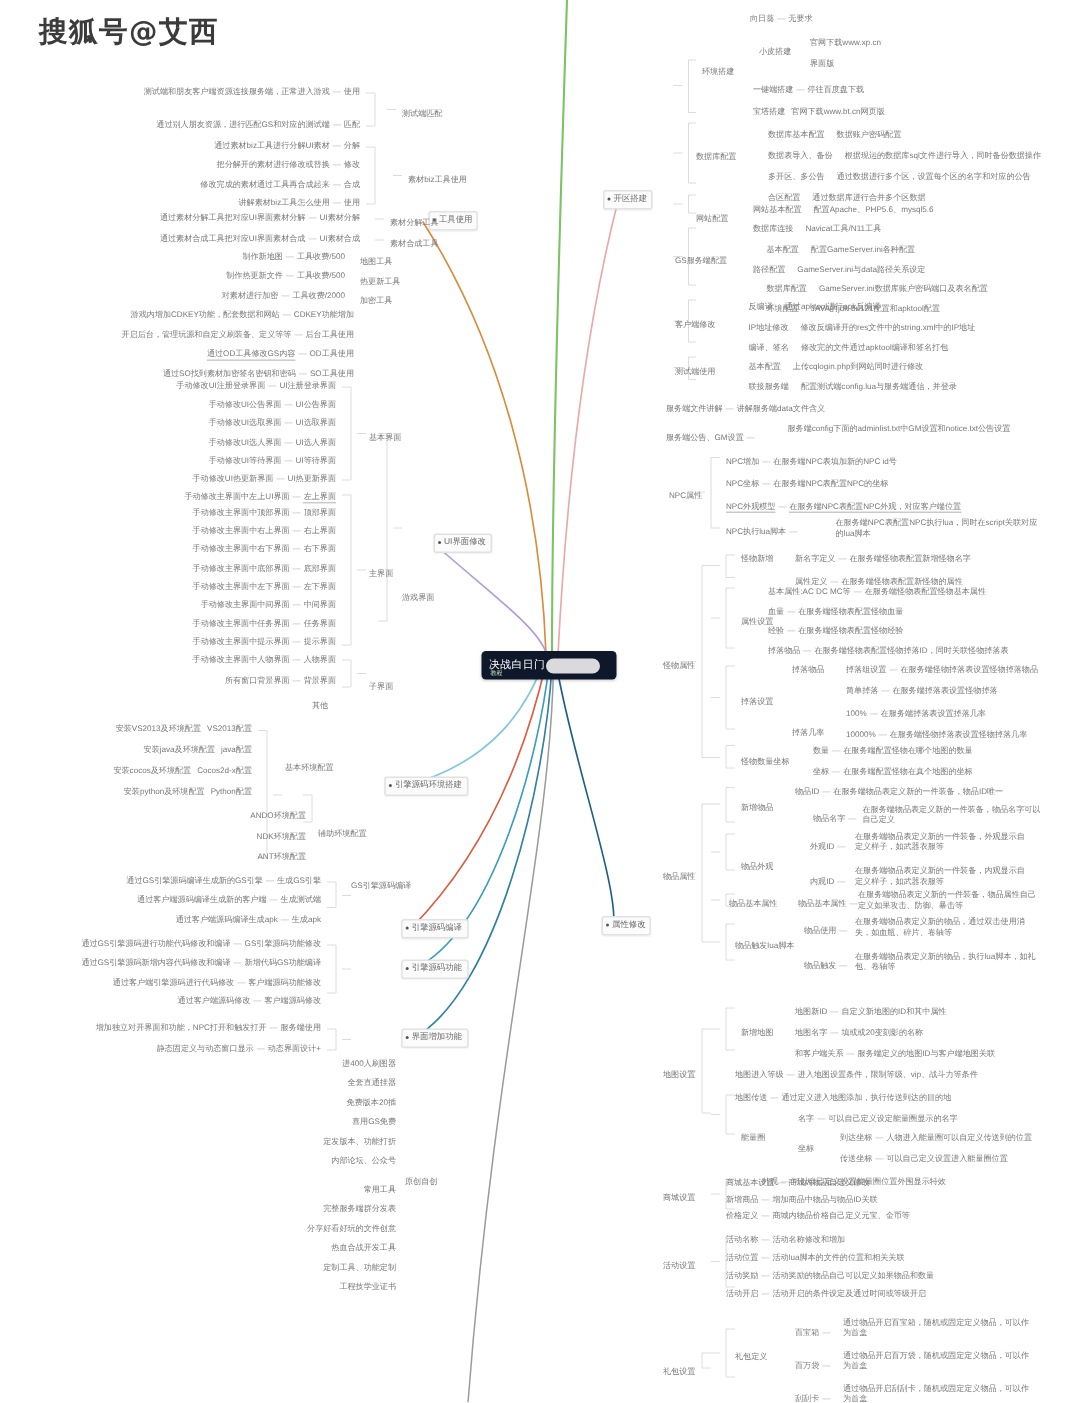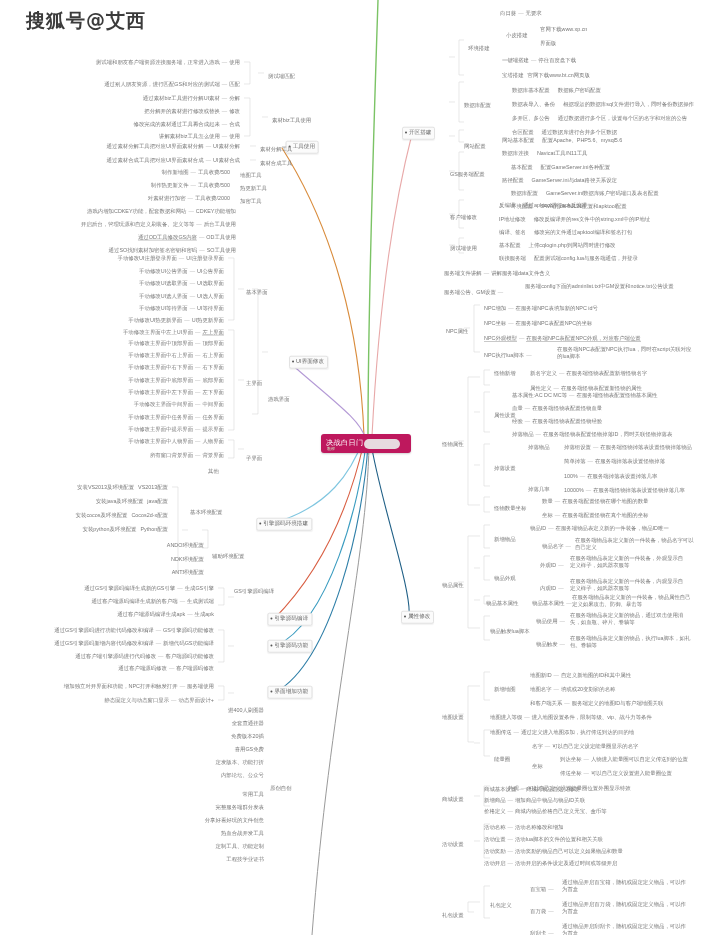--- a/index.html
+++ b/index.html
@@ -25,21 +25,21 @@
     position:absolute;white-space:nowrap;
     font-size:5.4px;line-height:1.25;
     color:#787878;
   }
   .node.l{transform:translate(-100%,-50%);}
   .node.wrap{white-space:normal;}
 
   .root{
     position:absolute;left:309px;top:434px;
     width:90px;height:19px;
-    background:#be185d;border-radius:3px;
+    background:#0f172a;border-radius:3px;
     box-shadow:0 1px 2px rgba(0,0,0,.18);
   }
   .root .rtext{
     position:absolute;left:5px;top:4px;
     color:#ffffff;font-size:7.2px;white-space:nowrap;letter-spacing:.3px;
   }
   .root .blur{
     position:absolute;left:43px;top:4.5px;width:36px;height:10px;
     background:#e9e9e9;border-radius:5px;opacity:.93;
   }

